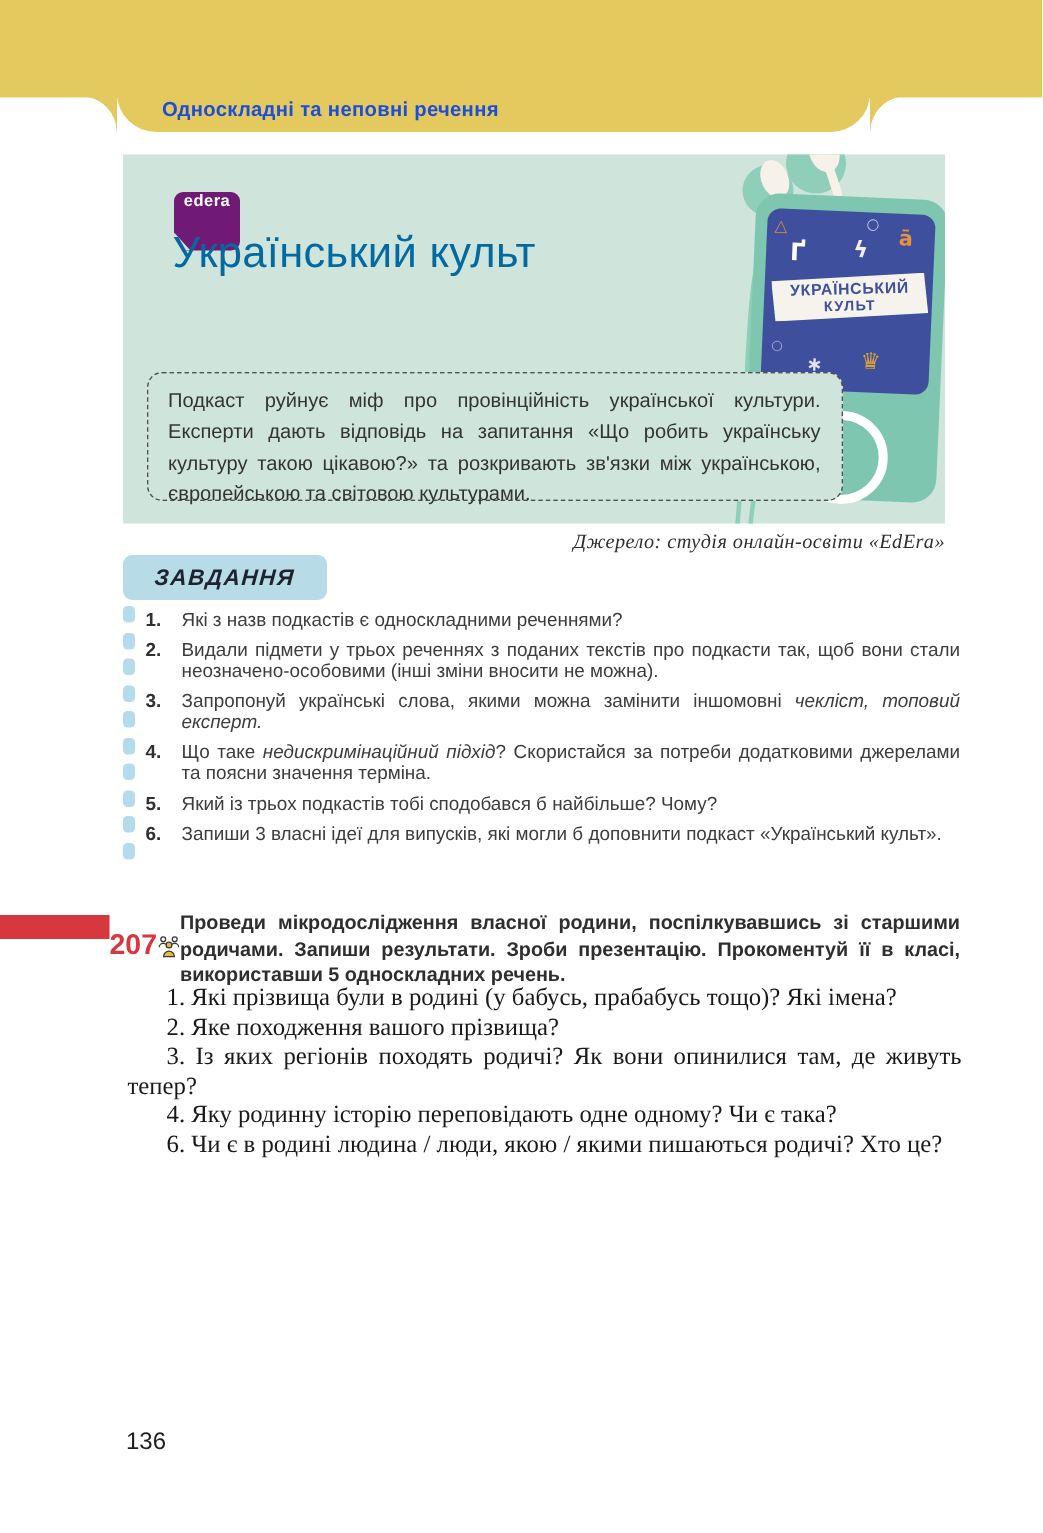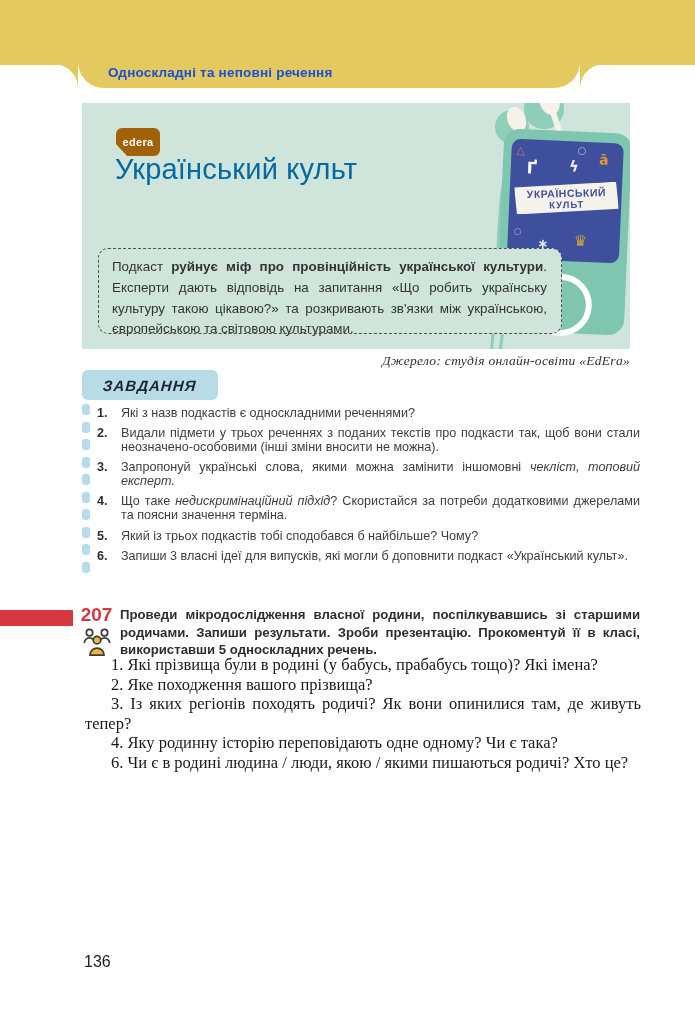--- a/index.html
+++ b/index.html
@@ -24,22 +24,22 @@
           border-radius:16px;transform:rotate(2.5deg);}
   .screen{position:relative;width:112px;height:120px;margin:10px auto 0;background:#3e4f9d;border-radius:9px;overflow:hidden;}
   .doodle{position:absolute;font-family:"DejaVu Sans",sans-serif;font-weight:700;line-height:1;}
   .slabel{position:absolute;left:5px;top:42px;width:100px;background:#f6f3ec;color:#3e4f9d;
           text-align:center;padding:4px 2px 3px;transform:rotate(-4deg);
           clip-path:polygon(0 10%,98% 0,100% 90%,2% 100%);}
   .slabel .l1{display:block;font-size:10.5px;font-weight:700;letter-spacing:.5px;}
   .slabel .l2{display:block;font-size:9.5px;font-weight:700;letter-spacing:1px;}
   .wheel{width:50px;height:50px;margin:13px auto 0;border:6px solid #ffffff;border-radius:50%;}
 
-  .edera{position:absolute;left:34px;top:25px;width:44px;height:28px;background:#a16207;border-radius:6px;
-         display:flex;align-items:center;justify-content:center;}
+  .edera{position:absolute;left:34px;top:25px;width:44px;height:39px;background:#701a75;border-radius:6px;
+         display:flex;justify-content:center;}
   .edera:after{content:"";position:absolute;left:0;bottom:0;width:11px;height:12px;background:#cfe5dc;
          clip-path:polygon(0 0,0 100%,100% 100%);}
   .edera span{color:#fff;font-size:11px;font-weight:700;letter-spacing:.3px;}
   .card h1{position:absolute;left:33px;top:48px;margin:0;width:300px;font-size:29px;line-height:36px;
            font-weight:400;color:#0369a1;letter-spacing:.2px;}
   .dashed{position:absolute;left:16px;top:145px;width:464px;height:86px;box-sizing:border-box;
           background:#cfe5dc;border:1.6px dashed #4f4f4f;border-radius:10px;padding:8px 14px 0 13px;}
   .dashed p{margin:0;font-size:13.4px;line-height:20.8px;text-align:justify;color:#333333;}
 
   .caption{position:absolute;right:65px;top:353px;font-family:"Liberation Serif",serif;font-style:italic;
@@ -54,21 +54,21 @@
   .bullets div{width:8px;height:11px;border-radius:3px;background:#b5dcec;margin-bottom:6.5px;}
   .tlist{margin:0 0 0 15px;padding:7px 0 0 0;list-style:none;}
   .tlist li{display:grid;grid-template-columns:24px 1fr;margin-bottom:6.5px;
             font-size:12.6px;line-height:13.8px;color:#3d3d3d;}
   .tlist .num{font-weight:700;color:#2f2f2f;}
   .tlist .txt{text-align:justify;}
 
   
   .exercise{position:absolute;left:0;top:603px;width:640px;display:flex;}
   .redbar{width:73px;height:16px;margin-top:7px;background:#d7373e;flex:none;}
-  .exhead{width:47px;flex:none;display:flex;flex-direction:column;align-items:center;}
+  .exhead{width:47px;flex:none;display:flex;align-items:center;}
   .exnum{font-size:19px;line-height:23px;font-weight:700;color:#d7373e;}
   .extext{flex:1;margin:3px 0 0 0;font-size:13.2px;line-height:17.6px;font-weight:700;
           text-align:justify;color:#2e2e2e;}
 
   
   .questions{position:absolute;left:85px;top:655px;width:556px;font-family:"Liberation Serif",serif;}
   .questions p{margin:0;font-size:16.5px;line-height:19.6px;text-align:justify;text-indent:26px;color:#191919;}
 
   .pagenum{position:absolute;left:84px;top:953px;font-size:16px;color:#1e1e1e;}
 </style>
@@ -117,21 +117,21 @@
           </div>
         </div>
         <div class="wheel"></div>
       </div>
     </div>
     <div class="edera">
       <span>edera</span>
     </div>
     <h1>Український культ</h1>
     <div class="dashed">
-      <p id="desc"><span>Подкаст </span><span style="font-weight: 700;">руйнує міф про провінційність української культури</span><span>. Експерти дають відповідь на запитання «Що робить українську культуру такою цікавою?» та розкривають зв'язки між українською, європейською та світовою культурами.</span></p>
+      <p id="desc"><span>Подкаст </span><span style="font-weight: 400;">руйнує міф про провінційність української культури</span><span>. Експерти дають відповідь на запитання «Що робить українську культуру такою цікавою?» та розкривають зв'язки між українською, європейською та світовою культурами.</span></p>
     </div>
   </section>
 
   <div class="caption">Джерело: студія онлайн-освіти «EdEra»</div>
 
   <section class="tasks">
     <div class="tbadge">
       <span>ЗАВДАННЯ</span>
     </div>
     <div class="bullets" id="bullets">

